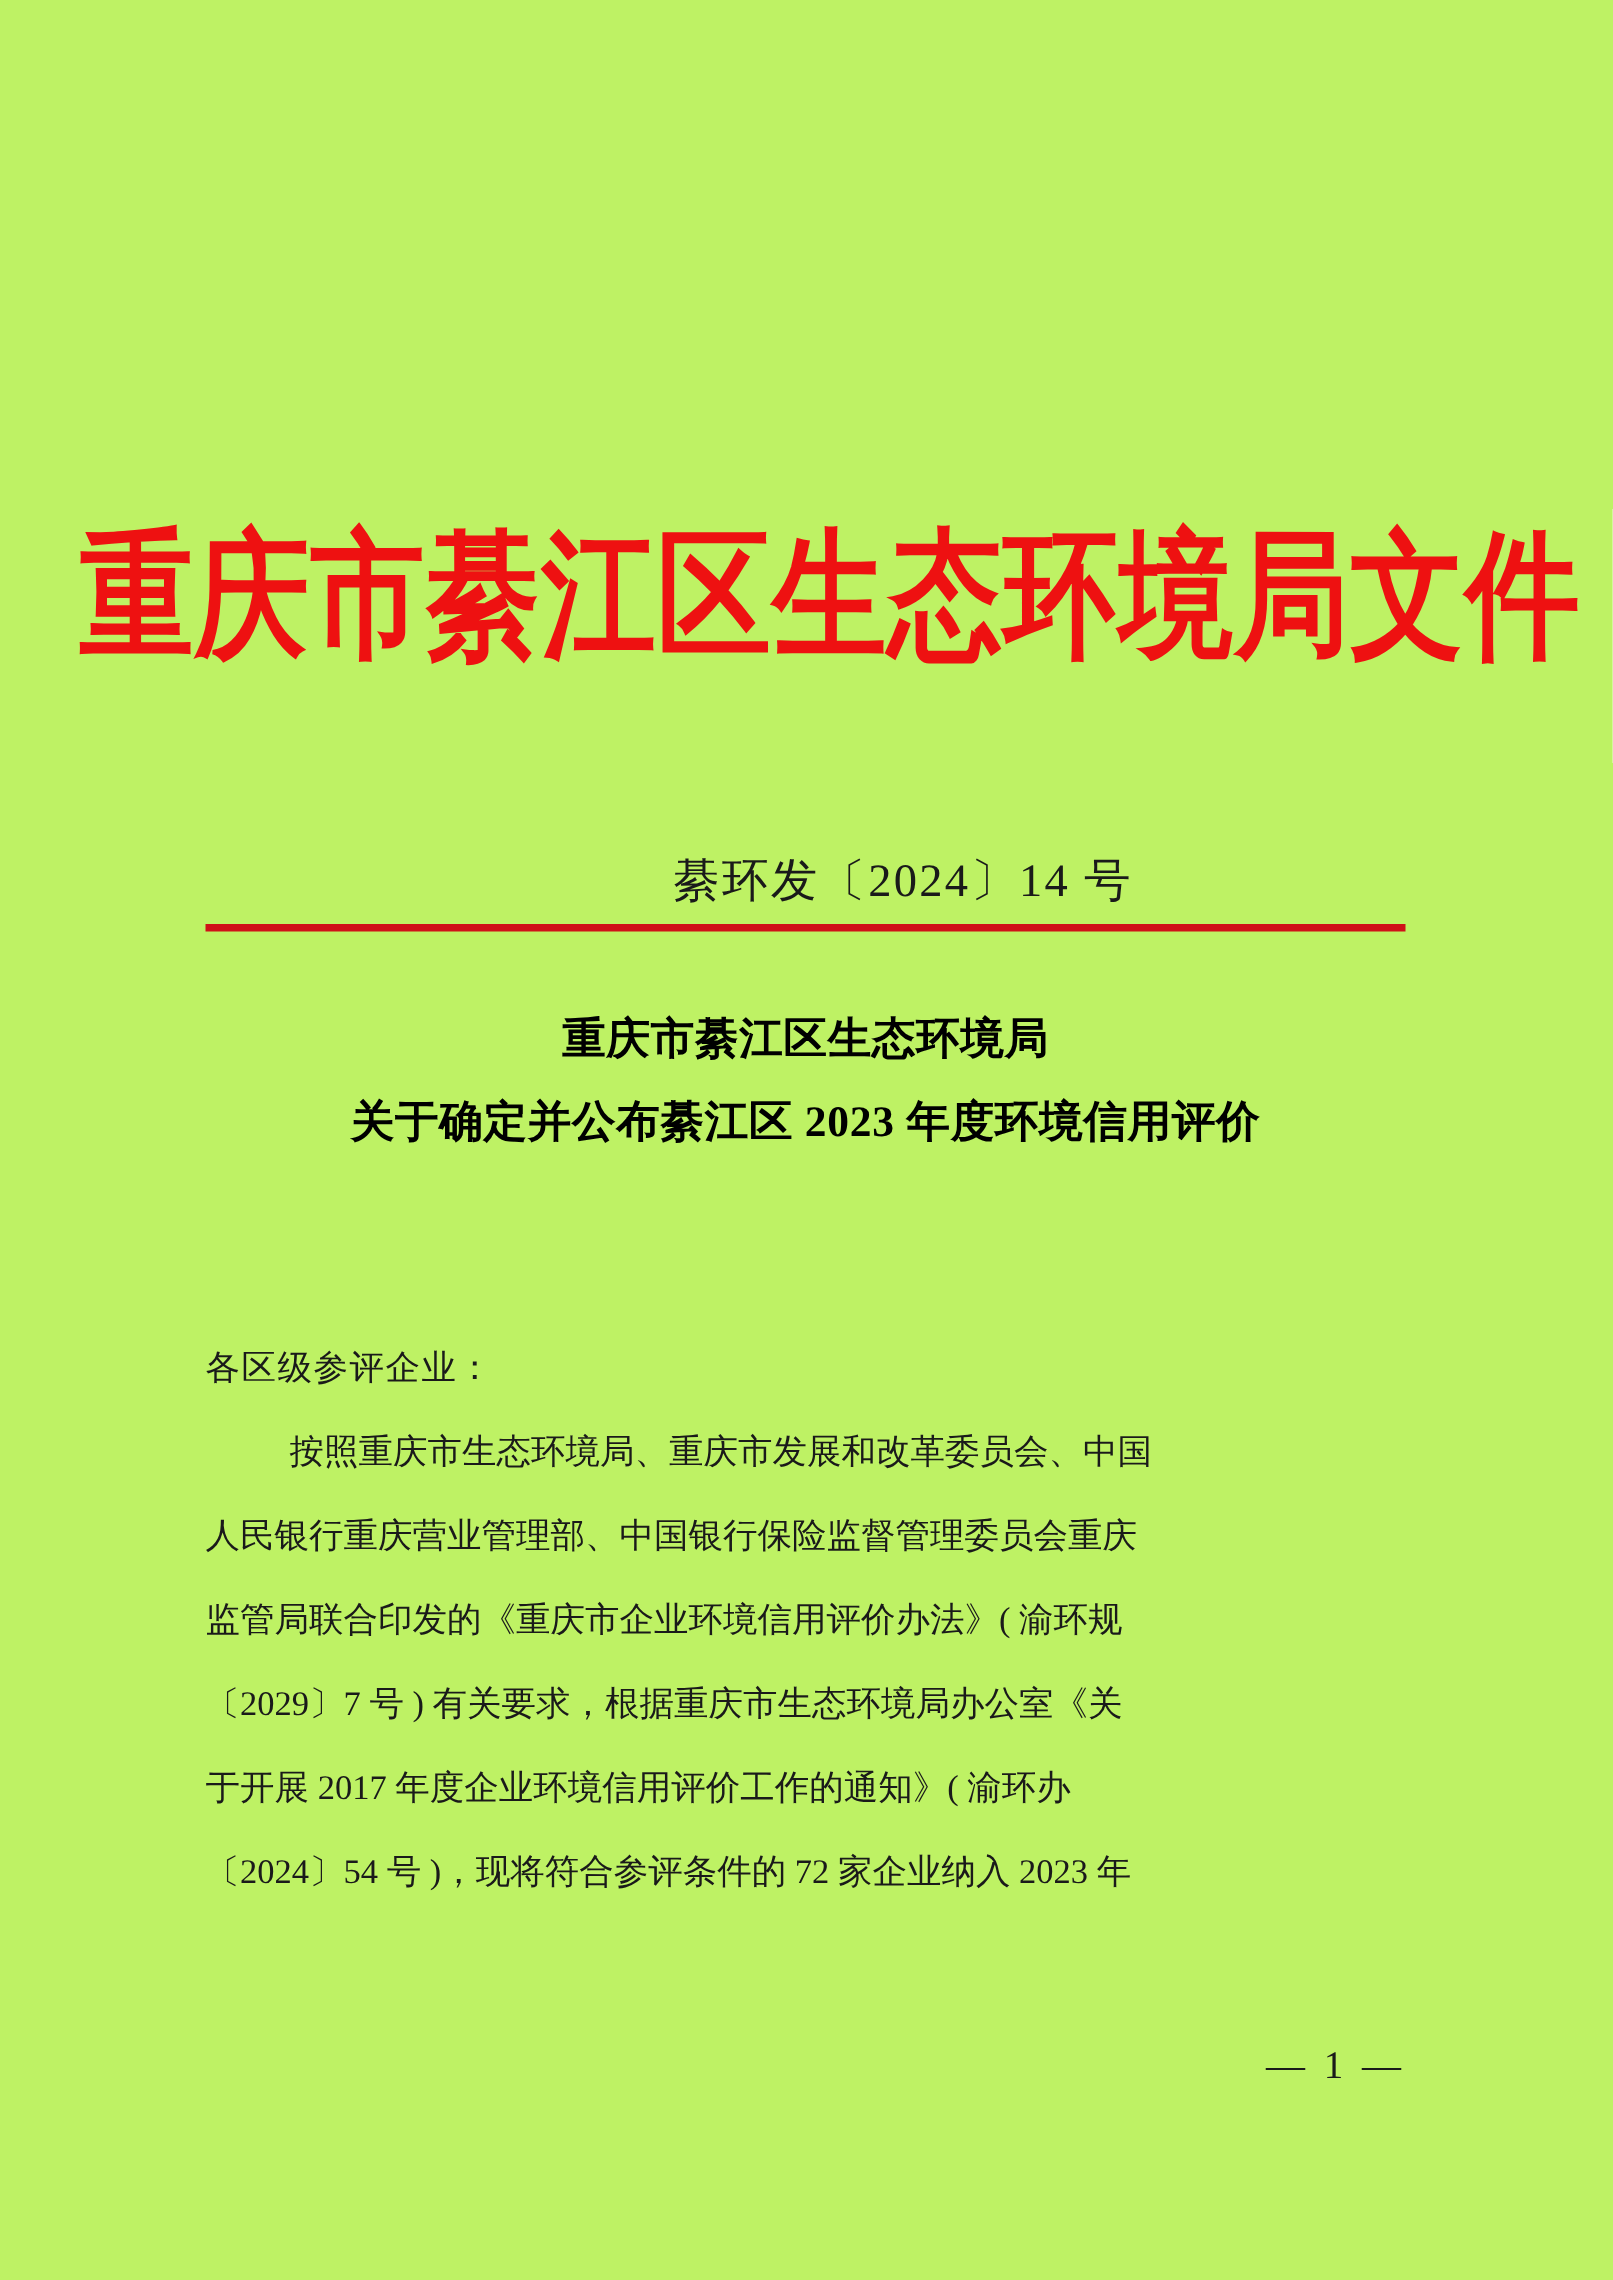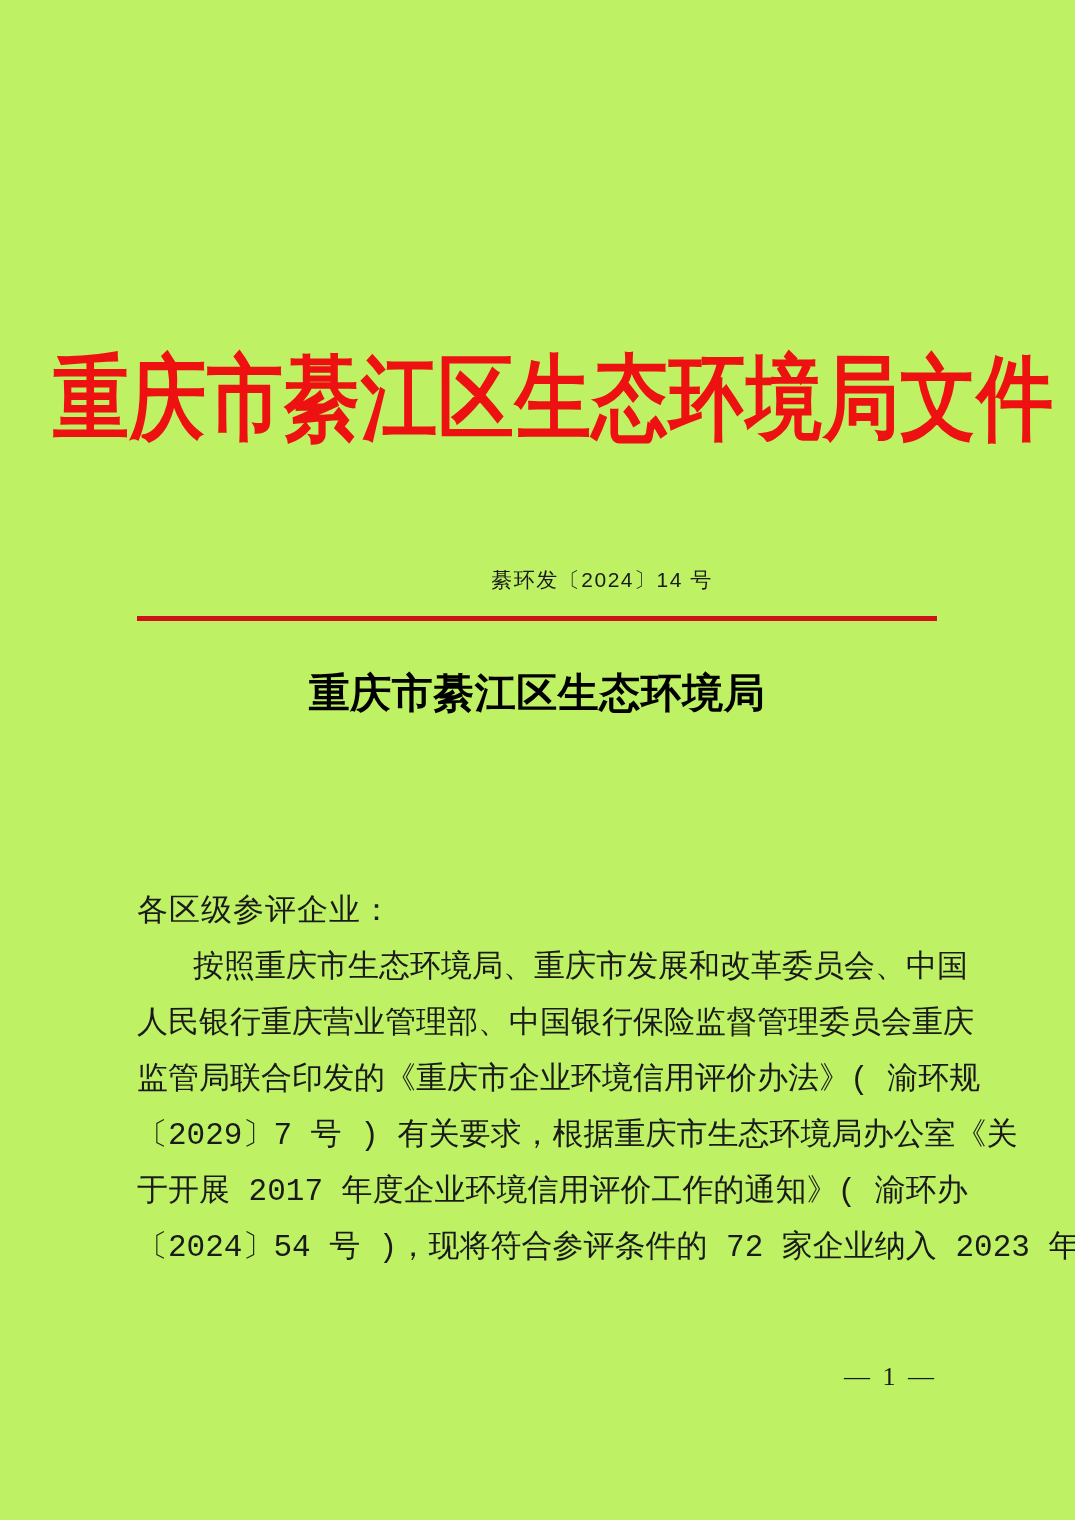--- a/index.html
+++ b/index.html
@@ -45,22 +45,22 @@
     position: absolute;
     left: 137px;
     width: 800px;
     top: 566px;
     text-align: center;
     padding-left: 130px;
     box-sizing: border-box;
   }
 
   .doc-number {
-    font-family: Liberation Sans, sans-serif;
-    font-size: 21px;
+    font-family: Liberation Serif, serif;
+    font-size: 31px;
     color: #1a1a1a;
     letter-spacing: 1.5px;
     white-space: nowrap;
   }
 
   
   .red-rule {
     position: absolute;
     left: 137px;
     width: 800px;
@@ -74,38 +74,38 @@
     position: absolute;
     left: 137px;
     width: 800px;
     top: 666px;
     text-align: center;
   }
 
   .title-line {
     font-family: "Liberation Serif", "DejaVu Serif", serif;
     font-weight: bold;
-    font-size: 41px;
+    font-size: 29px;
     line-height: 55px;
     color: #000000;
     letter-spacing: 0.5px;
     white-space: nowrap;
   }
 
   
   .body-block {
     position: absolute;
     left: 137px;
     width: 800px;
     top: 884px;
   }
 
   .body-line {
-    font-family: Liberation Mono, monospace;
-    font-size: 31px;
+    font-family: Liberation Serif, serif;
+    font-size: 23px;
     line-height: 56px;
     color: #1a1a1a;
     white-space: nowrap;
     text-align: justify;
   }
 
   .body-line.salutation {
     letter-spacing: 1px;
   }
 
@@ -146,20 +146,21 @@
   </div>
 
   <div class="doc-number-row">
     <span class="doc-number">綦环发〔2024〕14 号</span>
   </div>
 
   <div class="red-rule"></div>
 
   <div class="title-block">
     <div class="title-line">重庆市綦江区生态环境局</div>
+    <div class="title-line">关于确定并公布綦江区 2023 年度环境信用评价</div>
   </div>
 
   <div class="body-block">
     <div class="body-line salutation">各区级参评企业：</div>
     <div class="body-line justified indent">按照重庆市生态环境局、重庆市发展和改革委员会、中国</div>
     <div class="body-line">人民银行重庆营业管理部、中国银行保险监督管理委员会重庆</div>
     <div class="body-line">监管局联合印发的《重庆市企业环境信用评价办法》( 渝环规</div>
     <div class="body-line">〔2029〕7 号 ) 有关要求，根据重庆市生态环境局办公室《关</div>
     <div class="body-line">于开展 2017 年度企业环境信用评价工作的通知》( 渝环办</div>
     <div class="body-line">〔2024〕54 号 )，现将符合参评条件的 72 家企业纳入 2023 年</div>

